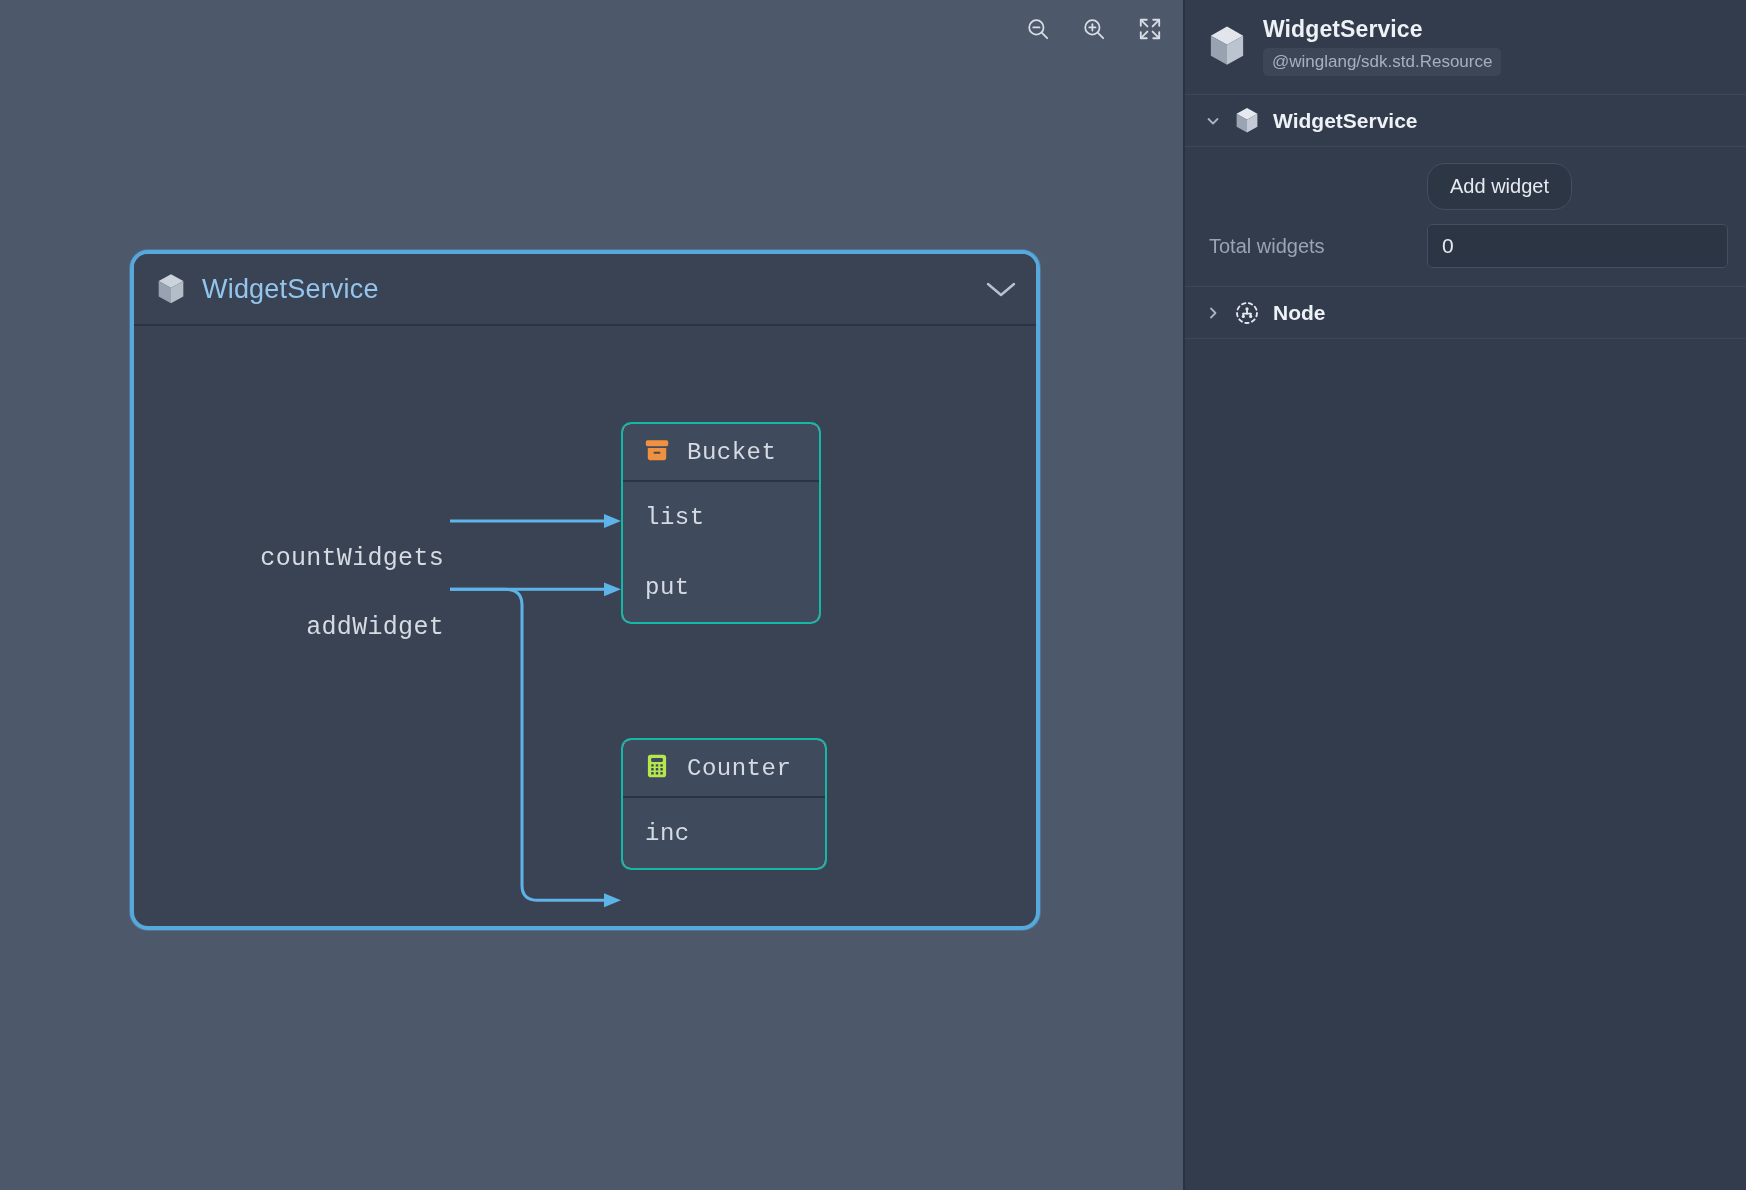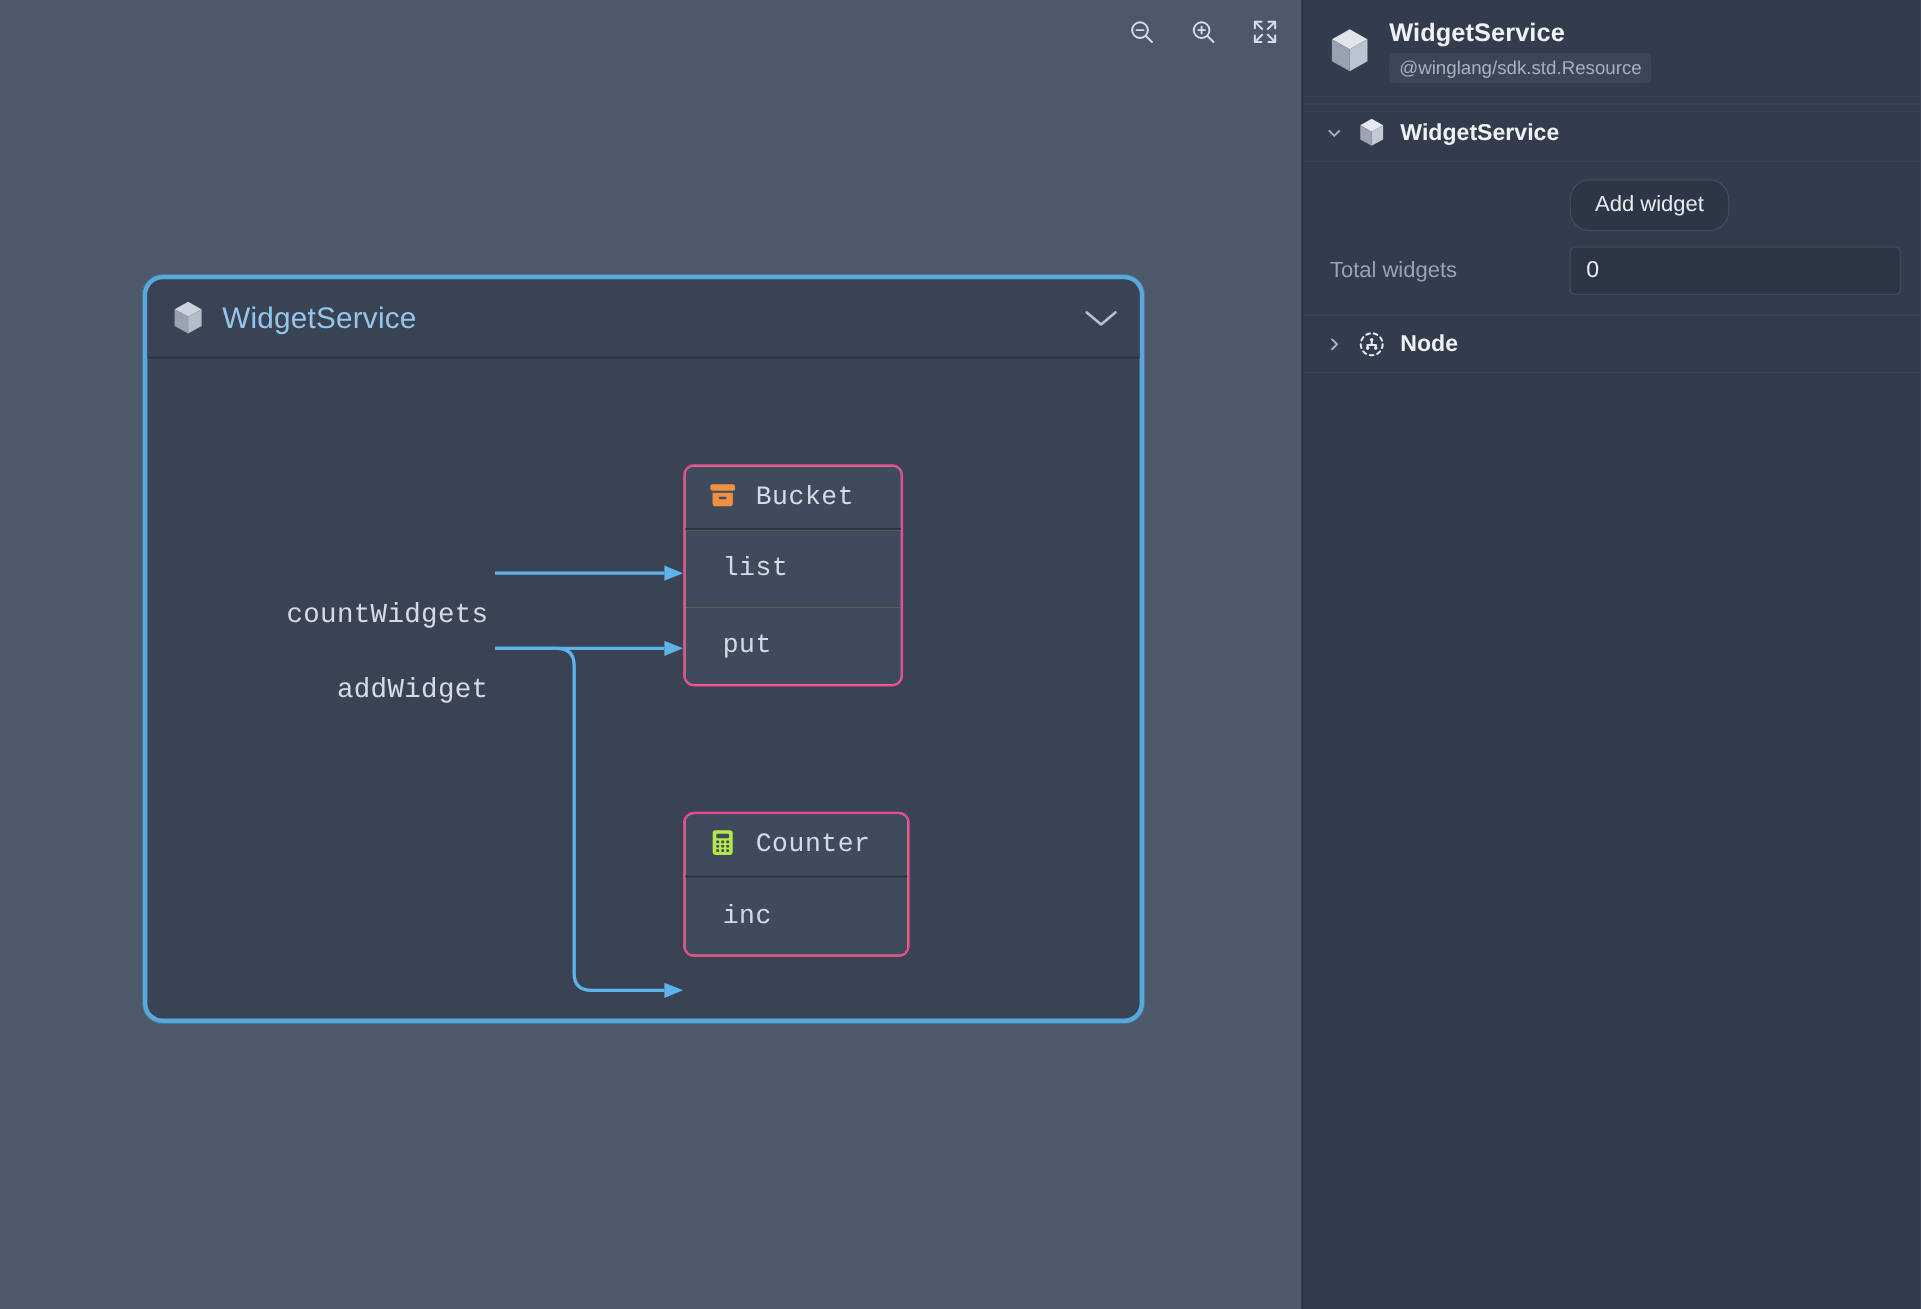--- a/index.html
+++ b/index.html
@@ -69,42 +69,42 @@
     flex: 1;
   }
   .chev { color: #b9c2cf; display: flex; cursor: pointer; }
 
   .container-body { position: relative; height: calc(100% - 74px); }
 
   
   .res-node {
     position: absolute;
     border-radius: 10px;
-    border: 2px solid #ec4899;
-    background: #fde047;
+    border: 2px solid #14b8a6;
+    background: #ffffff;
     overflow: hidden;
   }
   .res-head {
     display: flex; align-items: center;
     gap: 16px;
     padding: 0 26px 0 20px;
     height: 58px;
     border-bottom: 2px solid #2c3444;
     background: #3f4a5c;
   }
   .res-title {
     font-family: "Liberation Mono", monospace;
     font-size: 24px;
     color: #d6dbe3;
     letter-spacing: .5px;
   }
   .res-port {
     height: 70px;
     display: flex; align-items: center;
-    padding-left: 34px;
+    padding-left: 22px;
     font-family: "Liberation Mono", monospace;
     font-size: 24px;
     color: #d6dbe3;
     background: #3f4a5c;
     letter-spacing: .5px;
   }
 
   #bucket-node { left: 487px; top: 96px; width: 200px; }
   #counter-node { left: 487px; top: 412px; width: 206px; }
 

